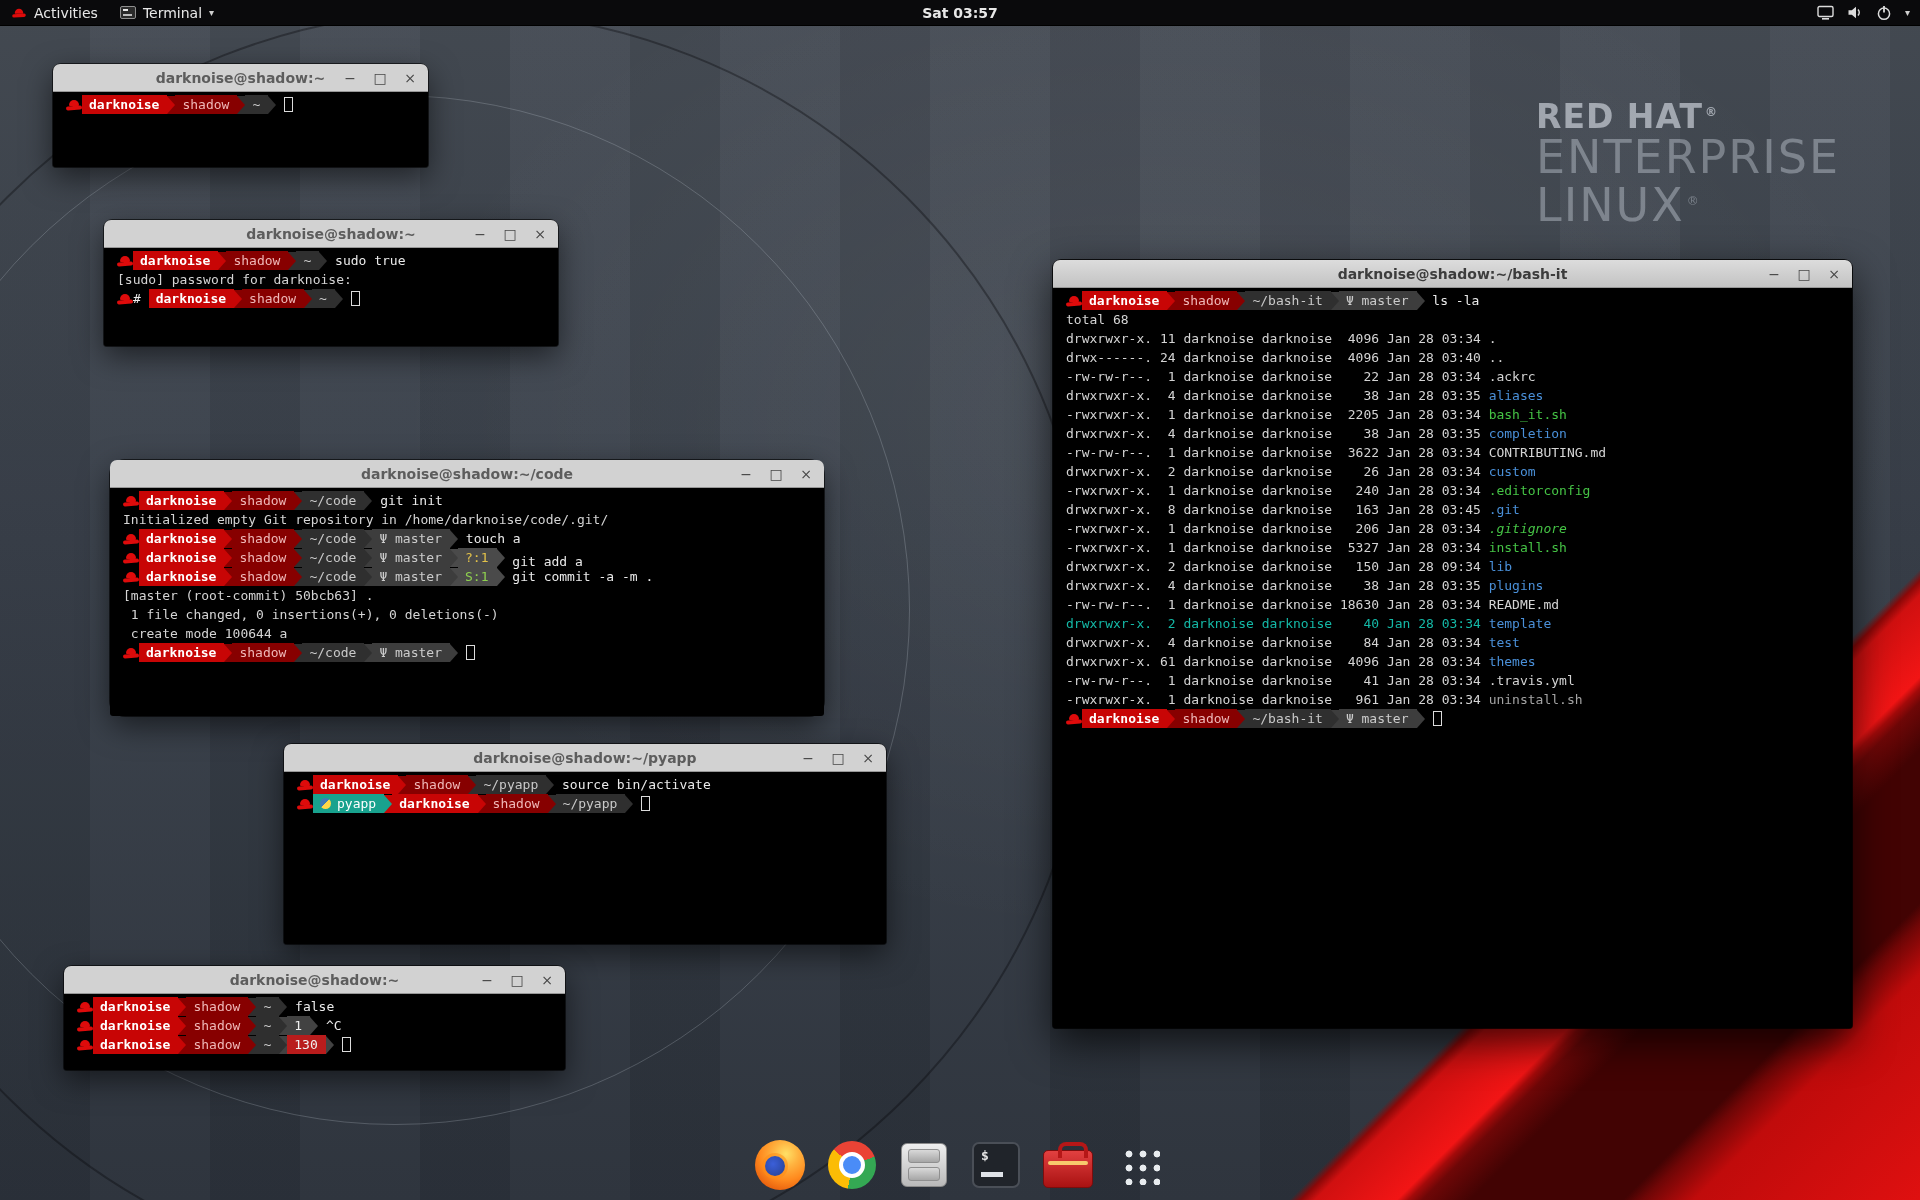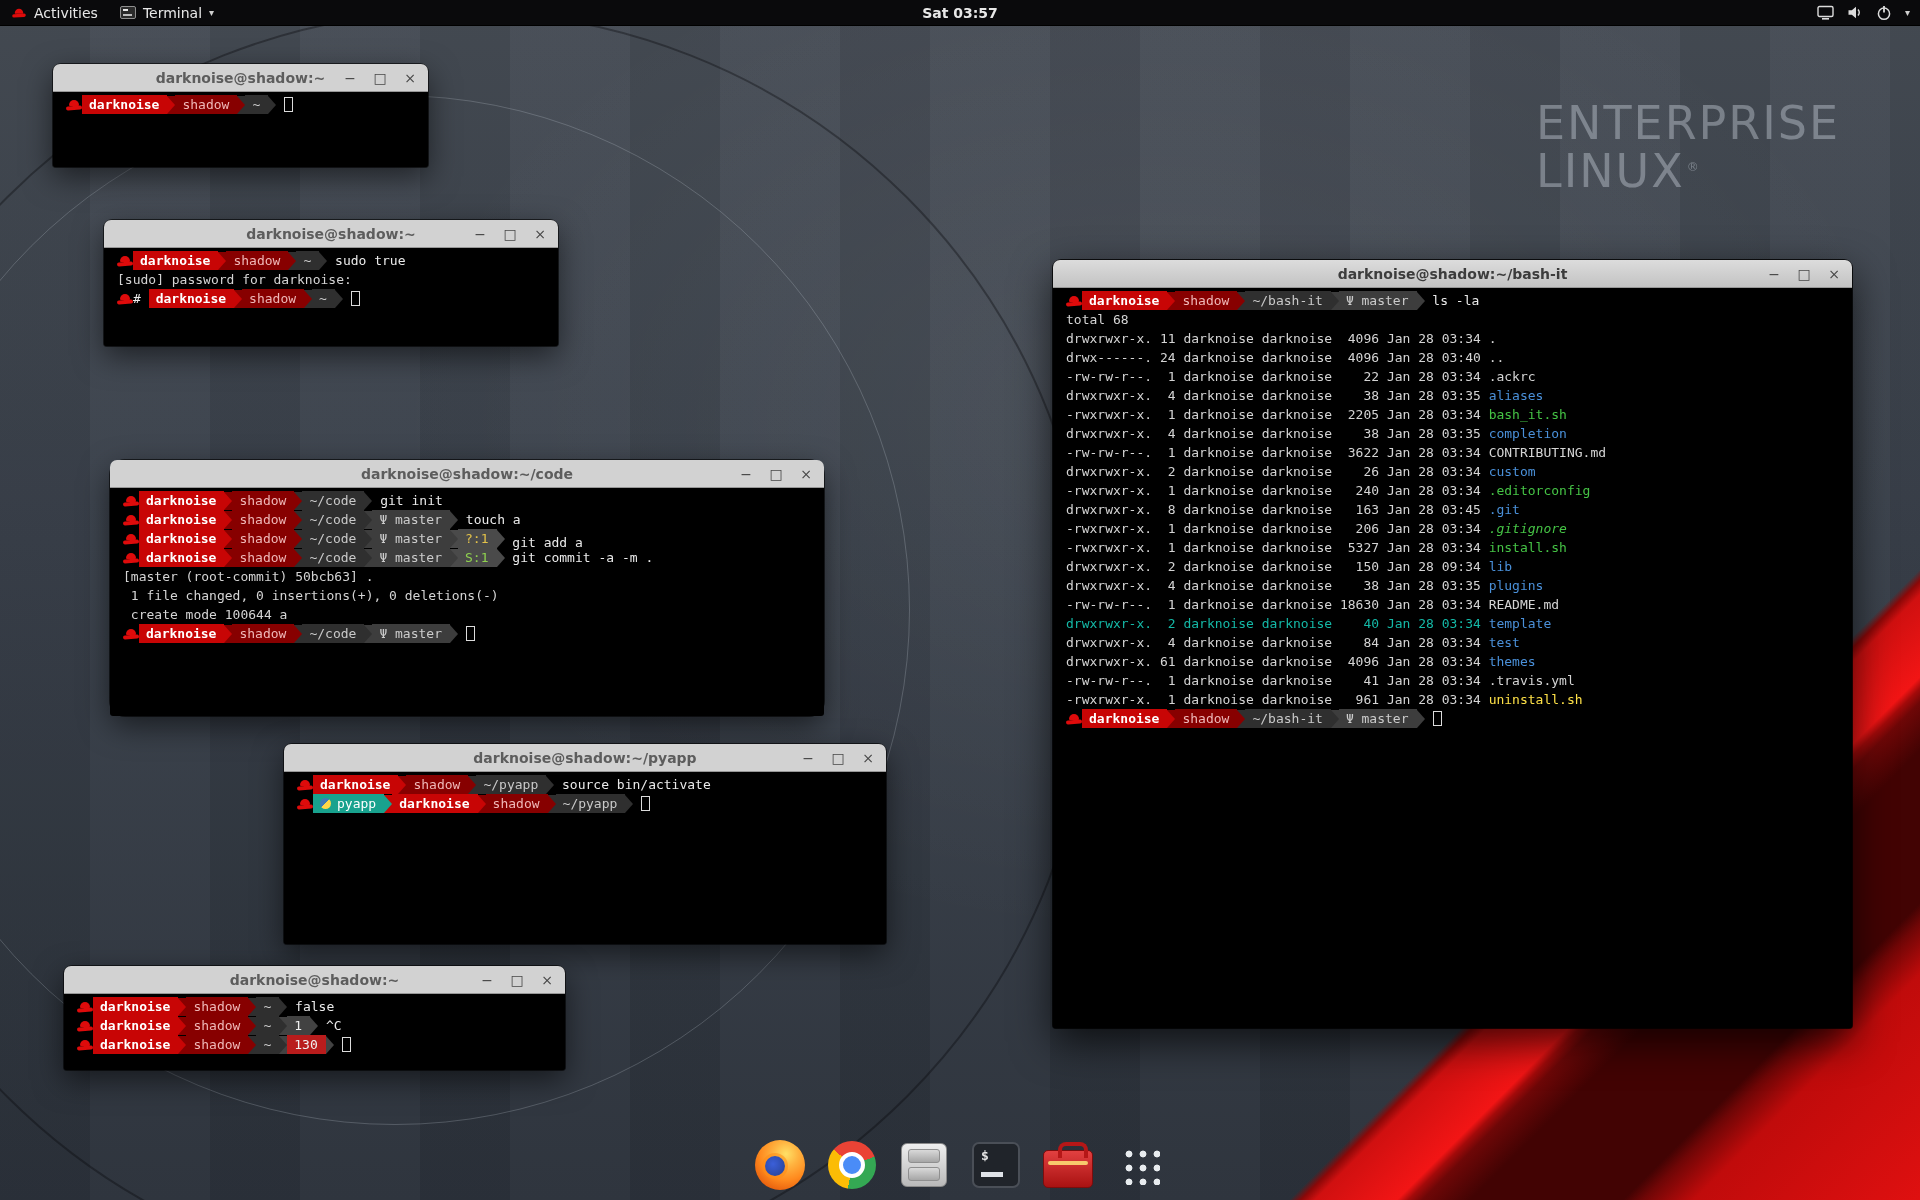--- a/index.html
+++ b/index.html
@@ -107,20 +107,21 @@
 </style>
 </head>
 <body>
 
 <div class="wallpaper"></div>
 <div class="arc arc-dark"></div>
 <div class="arc arc-light"></div>
 <div class="stripes"></div>
 
 <div class="watermark">
+  <div class="wm1"><span>RED HAT</span><span class="wm-reg">®</span></div>
   <div class="wm2">ENTERPRISE</div>
   <div class="wm3 wm2"><span>LINUX</span><span class="wm-reg">®</span></div>
 </div>
 
 <div class="topbar">
   <div class="tb-group">
     <span class="hat hat-small"></span>
     <span>Activities</span>
   </div>
   <div class="tb-group">
@@ -220,20 +221,23 @@
         <span class="hat"></span>
         <span class="seg seg-user" style="background: rgb(200, 5, 5); color: rgb(255, 255, 255);">darknoise</span>
         <span class="arw" style="border-left-color: rgb(200, 5, 5); background: rgb(135, 0, 0);"></span>
         <span class="seg seg-host" style="background: rgb(135, 0, 0); color: rgb(239, 183, 183);">shadow</span>
         <span class="arw" style="border-left-color: rgb(135, 0, 0); background: rgb(47, 47, 47);"></span>
         <span class="seg seg-path" style="background: rgb(47, 47, 47); color: rgb(201, 201, 201);">~/code</span>
         <span class="arw" style="border-left-color: rgb(47, 47, 47); background: transparent;"></span>
         <span class="ttext" style="color: rgb(234, 234, 234);"> git init</span>
       </div>
       <div class="tline">
+        <span class="ttext" style="color: rgb(212, 212, 212);">Initialized empty Git repository in /home/darknoise/code/.git/</span>
+      </div>
+      <div class="tline">
         <span class="hat"></span>
         <span class="seg seg-user" style="background: rgb(200, 5, 5); color: rgb(255, 255, 255);">darknoise</span>
         <span class="arw" style="border-left-color: rgb(200, 5, 5); background: rgb(135, 0, 0);"></span>
         <span class="seg seg-host" style="background: rgb(135, 0, 0); color: rgb(239, 183, 183);">shadow</span>
         <span class="arw" style="border-left-color: rgb(135, 0, 0); background: rgb(47, 47, 47);"></span>
         <span class="seg seg-path" style="background: rgb(47, 47, 47); color: rgb(201, 201, 201);">~/code</span>
         <span class="arw" style="border-left-color: rgb(47, 47, 47); background: rgb(61, 61, 61);"></span>
         <span class="seg seg-git" style="background: rgb(61, 61, 61); color: rgb(204, 204, 204);">Ψ master</span>
         <span class="arw" style="border-left-color: rgb(61, 61, 61); background: transparent;"></span>
         <span class="ttext" style="color: rgb(234, 234, 234);"> touch a</span>
@@ -468,21 +472,21 @@
       <div class="tline">
         <span class="ttext" style="color: rgb(212, 212, 212);">drwxrwxr-x. 61 darknoise darknoise  4096 Jan 28 03:34 </span>
         <span class="ttext" style="color: rgb(74, 144, 217);">themes</span>
       </div>
       <div class="tline">
         <span class="ttext" style="color: rgb(212, 212, 212);">-rw-rw-r--.  1 darknoise darknoise    41 Jan 28 03:34 </span>
         <span class="ttext" style="color: rgb(212, 212, 212);">.travis.yml</span>
       </div>
       <div class="tline">
         <span class="ttext" style="color: rgb(212, 212, 212);">-rwxrwxr-x.  1 darknoise darknoise   961 Jan 28 03:34 </span>
-        <span class="ttext" style="color: #fde047;">uninstall.sh</span>
+        <span class="ttext" style="color: #a3a3a3;">uninstall.sh</span>
       </div>
       <div class="tline">
         <span class="hat"></span>
         <span class="seg seg-user" style="background: rgb(200, 5, 5); color: rgb(255, 255, 255);">darknoise</span>
         <span class="arw" style="border-left-color: rgb(200, 5, 5); background: rgb(135, 0, 0);"></span>
         <span class="seg seg-host" style="background: rgb(135, 0, 0); color: rgb(239, 183, 183);">shadow</span>
         <span class="arw" style="border-left-color: rgb(135, 0, 0); background: rgb(47, 47, 47);"></span>
         <span class="seg seg-path" style="background: rgb(47, 47, 47); color: rgb(201, 201, 201);">~/bash-it</span>
         <span class="arw" style="border-left-color: rgb(47, 47, 47); background: rgb(61, 61, 61);"></span>
         <span class="seg seg-git" style="background: rgb(61, 61, 61); color: rgb(204, 204, 204);">Ψ master</span>

